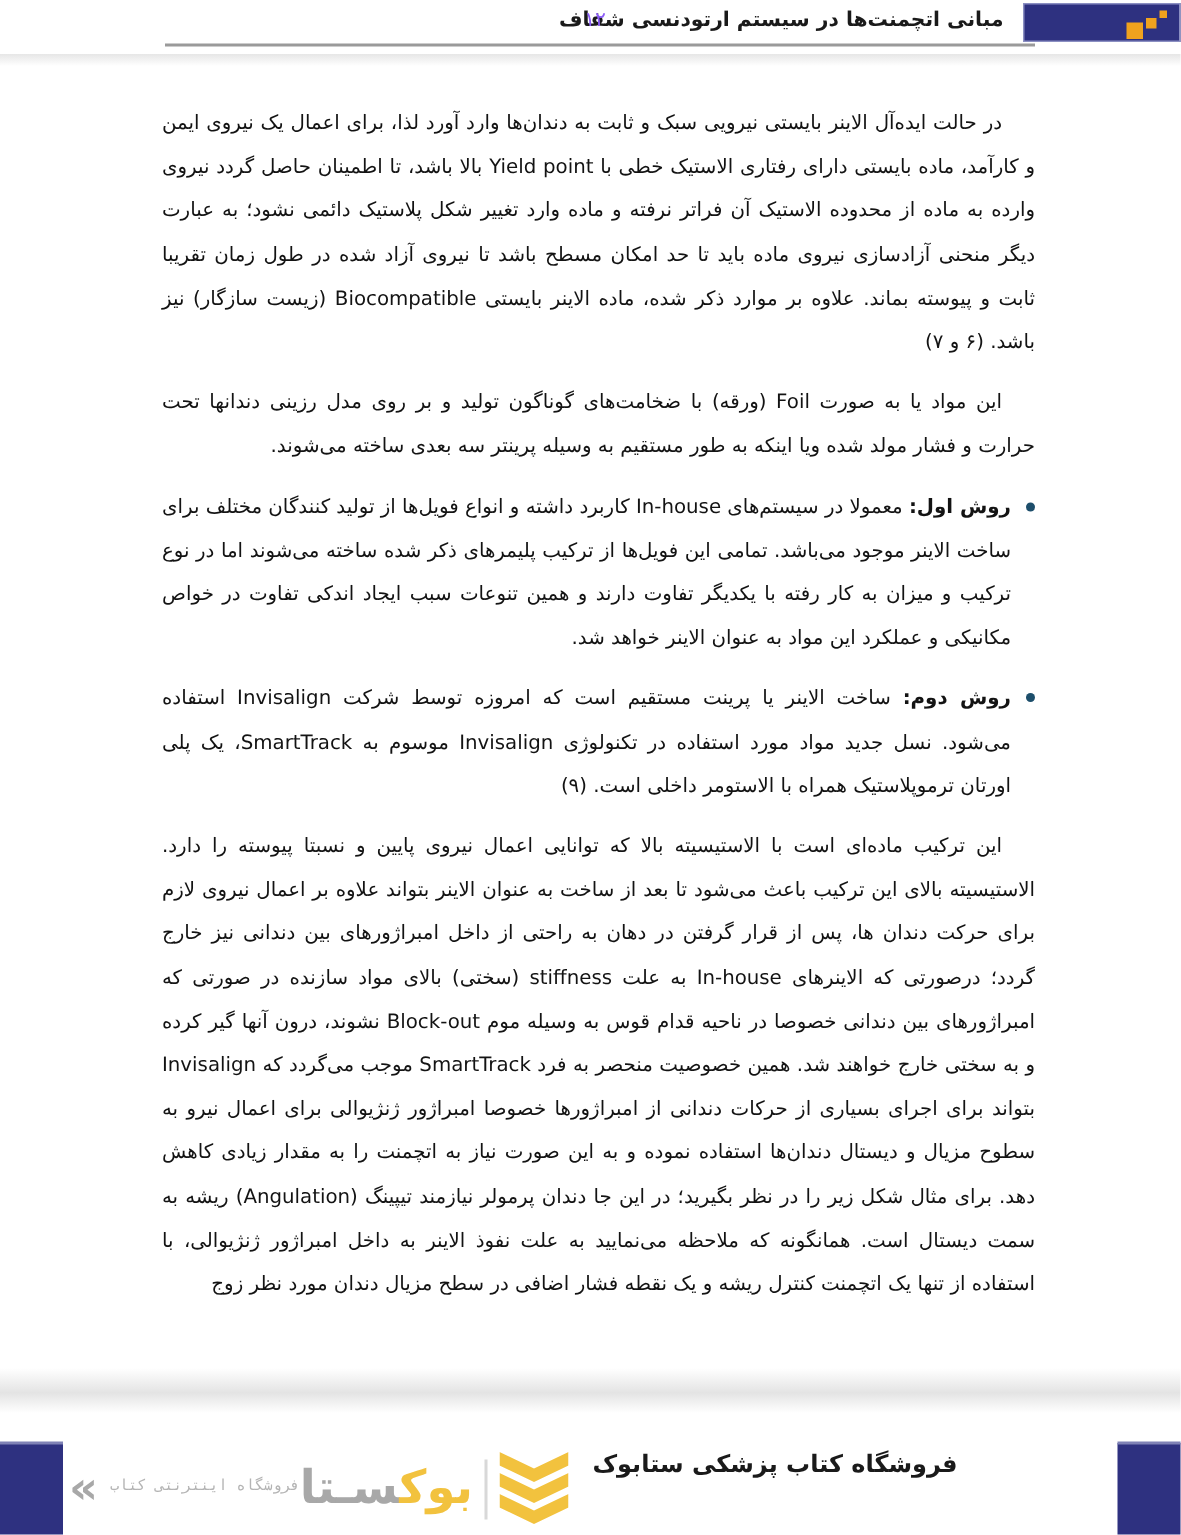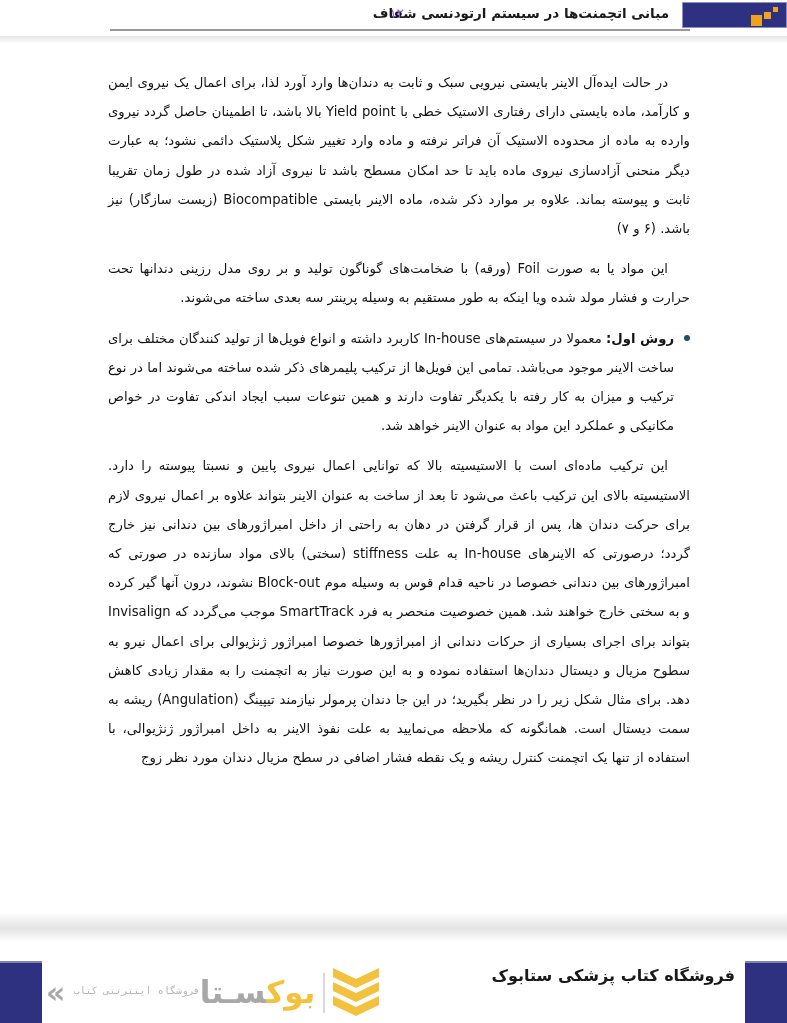--- a/index.html
+++ b/index.html
@@ -219,21 +219,21 @@
     color: #a8a8a8;
     font-weight: bold;
     line-height: 1;
   }
 
   
   .footer-right-text {
     position: absolute;
     right: 52px;
     top: 4px;
-    text-align: right;
+    text-align: left;
     width: 340px;
   }
   .shop-line {
     font-family: "DejaVu Sans", "Liberation Sans", sans-serif;
     font-size: 16px;
     font-weight: bold;
     color: #1a1a1a;
     direction: rtl;
     white-space: nowrap;
   }
@@ -271,20 +271,23 @@
 
     <p class="indent">در حالت ایده‌آل الاینر بایستی نیرویی سبک و ثابت به دندان‌ها وارد آورد لذا، برای اعمال یک نیروی ایمن و کارآمد، ماده بایستی دارای رفتاری الاستیک خطی با Yield point بالا باشد، تا اطمینان حاصل گردد نیروی وارده به ماده از محدوده الاستیک آن فراتر نرفته و ماده وارد تغییر شکل پلاستیک دائمی نشود؛ به عبارت دیگر منحنی آزادسازی نیروی ماده باید تا حد امکان مسطح باشد تا نیروی آزاد شده در طول زمان تقریبا ثابت و پیوسته بماند. علاوه بر موارد ذکر شده، ماده الاینر بایستی Biocompatible (زیست سازگار) نیز باشد. (۶ و ۷)</p>
 
 
     <p class="indent">این مواد یا به صورت Foil (ورقه) با ضخامت‌های گوناگون تولید و بر روی مدل رزینی دندانها تحت حرارت و فشار مولد شده ویا اینکه به طور مستقیم به وسیله پرینتر سه بعدی ساخته می‌شوند.</p>
 
     <div class="bullet-item">
       <b>روش اول:</b><span> معمولا در سیستم‌های In-house کاربرد داشته و انواع فویل‌ها از تولید کنندگان مختلف برای ساخت الاینر موجود می‌باشد. تمامی این فویل‌ها از ترکیب پلیمرهای ذکر شده ساخته می‌شوند اما در نوع ترکیب و میزان به کار رفته با یکدیگر تفاوت دارند و همین تنوعات سبب ایجاد اندکی تفاوت در خواص مکانیکی و عملکرد این مواد به عنوان الاینر خواهد شد.</span>
     </div>
 
+    <div class="bullet-item">
+      <b>روش دوم:</b><span> ساخت الاینر یا پرینت مستقیم است که امروزه توسط شرکت Invisalign استفاده می‌شود. نسل جدید مواد مورد استفاده در تکنولوژی Invisalign موسوم به SmartTrack، یک پلی اورتان ترموپلاستیک همراه با الاستومر داخلی است. (۹)</span>
+    </div>
 
     <p class="indent">این ترکیب ماده‌ای است با الاستیسیته بالا که توانایی اعمال نیروی پایین و نسبتا پیوسته را دارد. الاستیسیته بالای این ترکیب باعث می‌شود تا بعد از ساخت به عنوان الاینر بتواند علاوه بر اعمال نیروی لازم برای حرکت دندان ها، پس از قرار گرفتن در دهان به راحتی از داخل امبراژورهای بین دندانی نیز خارج گردد؛ درصورتی که الاینرهای In-house به علت stiffness (سختی) بالای مواد سازنده در صورتی که امبراژورهای بین دندانی خصوصا در ناحیه قدام قوس به وسیله موم Block-out نشوند، درون آنها گیر کرده و به سختی خارج خواهند شد. همین خصوصیت منحصر به فرد SmartTrack موجب می‌گردد که Invisalign بتواند برای اجرای بسیاری از حرکات دندانی از امبراژورها خصوصا امبراژور ژنژیوالی برای اعمال نیرو به سطوح مزیال و دیستال دندان‌ها استفاده نموده و به این صورت نیاز به اتچمنت را به مقدار زیادی کاهش دهد. برای مثال شکل زیر را در نظر بگیرید؛ در این جا دندان پرمولر نیازمند تیپینگ (Angulation) ریشه به سمت دیستال است. همانگونه که ملاحظه می‌نمایید به علت نفوذ الاینر به داخل امبراژور ژنژیوالی، با استفاده از تنها یک اتچمنت کنترل ریشه و یک نقطه فشار اضافی در سطح مزیال دندان مورد نظر زوج</p>
 
   </div>
 
   <div class="scan-shade"></div>
 
   <div class="footer">
     <div class="footer-bar-left"></div>
     <div class="footer-bar-right"></div>

